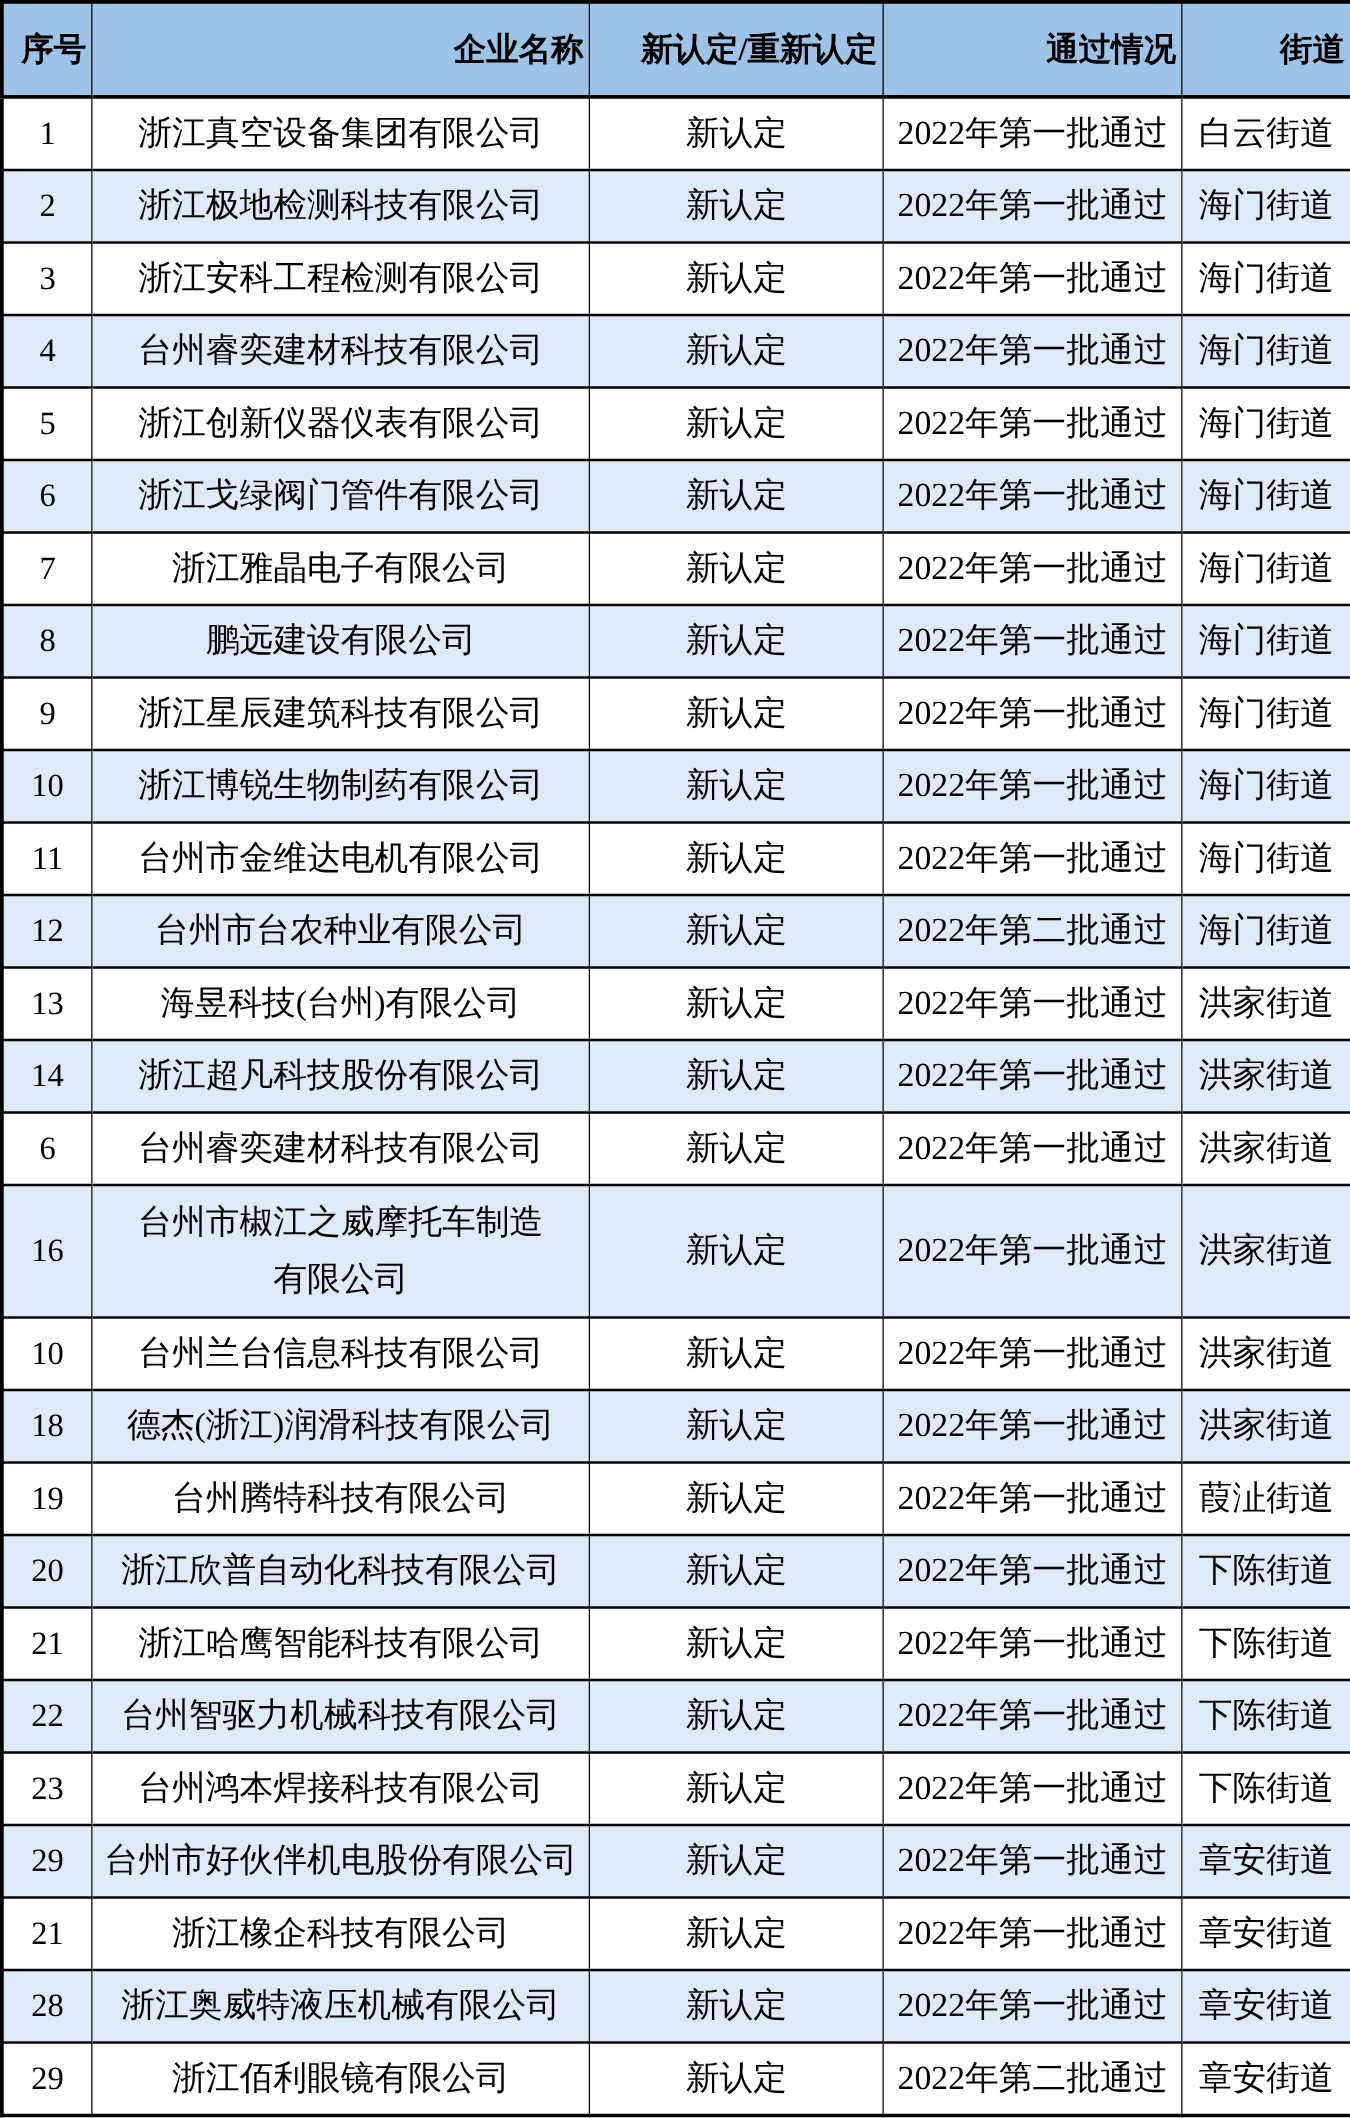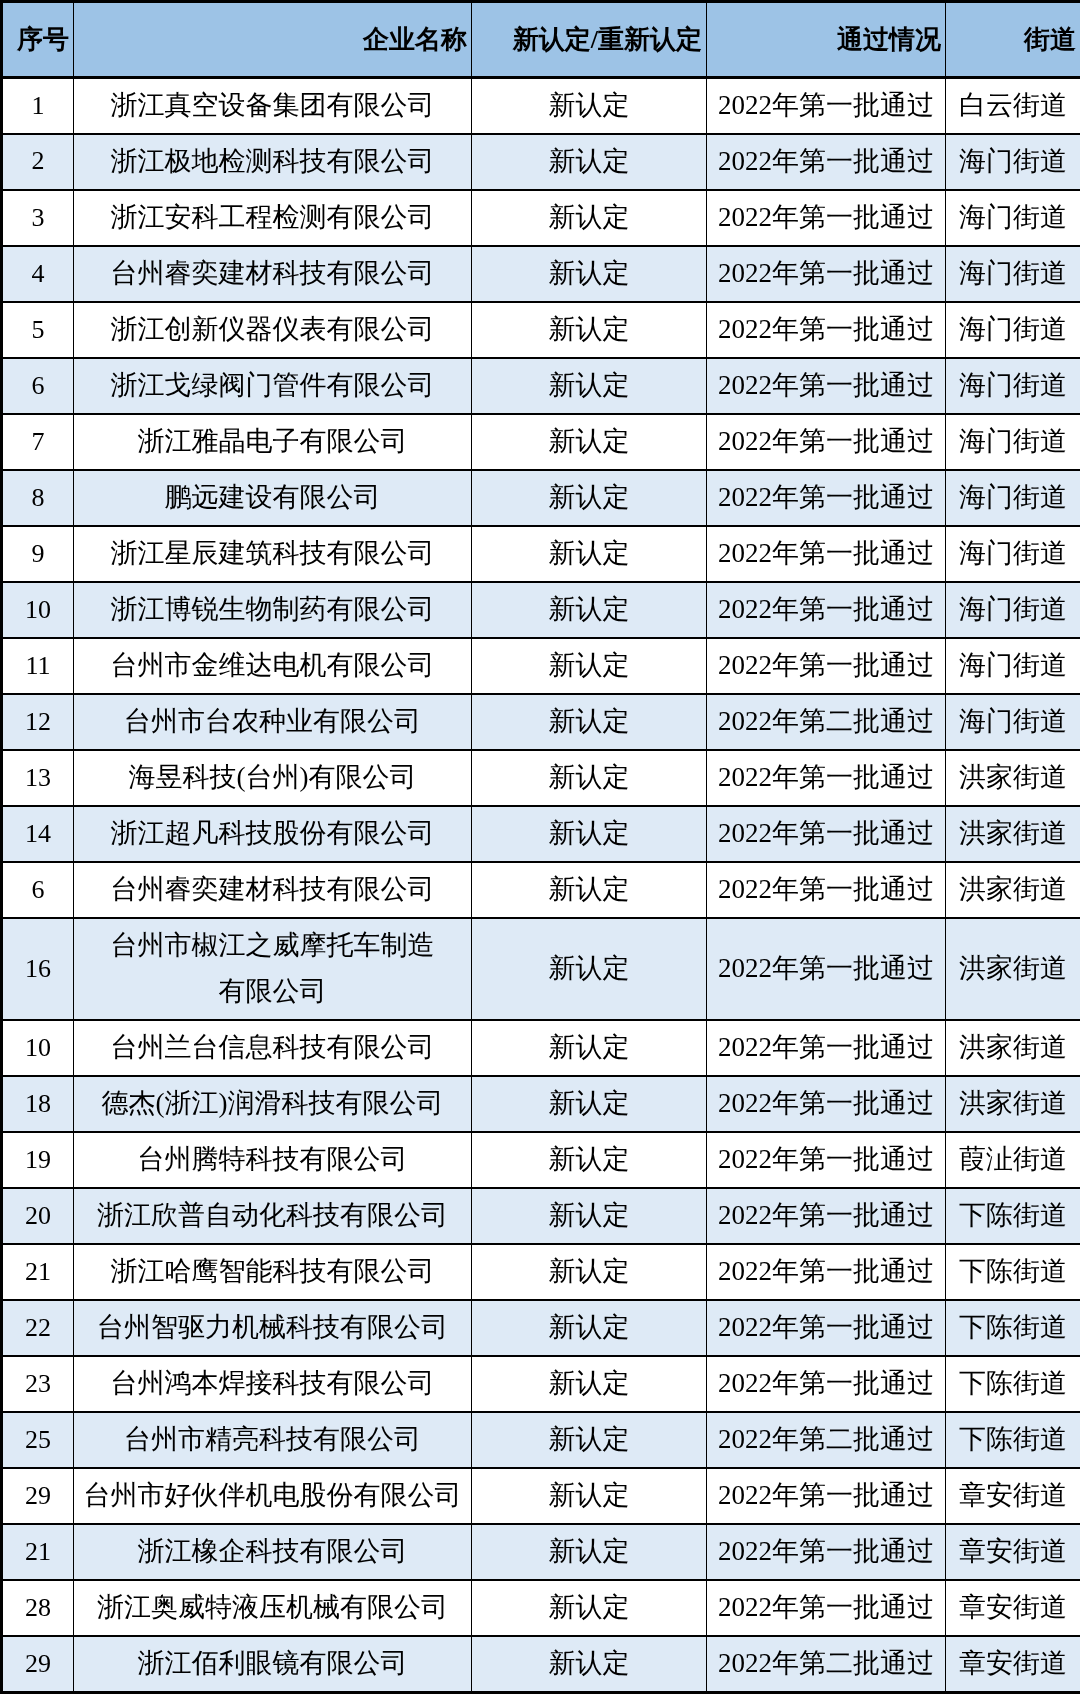--- a/index.html
+++ b/index.html
@@ -228,27 +228,20 @@
     <td class="col-street">下陈街道</td>
   </tr>
       <tr>
     <td class="col-index">23</td>
     <td class="col-company">台州鸿本焊接科技有限公司</td>
     <td class="col-recognition">新认定</td>
     <td class="col-status">2022年第一批通过</td>
     <td class="col-street">下陈街道</td>
   </tr>
       <tr>
-    <td class="col-index">25</td>
-    <td class="col-company">台州市精亮科技有限公司</td>
-    <td class="col-recognition">新认定</td>
-    <td class="col-status">2022年第二批通过</td>
-    <td class="col-street">下陈街道</td>
-  </tr>
-      <tr>
     <td class="col-index">29</td>
     <td class="col-company">台州市好伙伴机电股份有限公司</td>
     <td class="col-recognition">新认定</td>
     <td class="col-status">2022年第一批通过</td>
     <td class="col-street">章安街道</td>
   </tr>
       <tr>
     <td class="col-index">21</td>
     <td class="col-company">浙江橡企科技有限公司</td>
     <td class="col-recognition">新认定</td>

